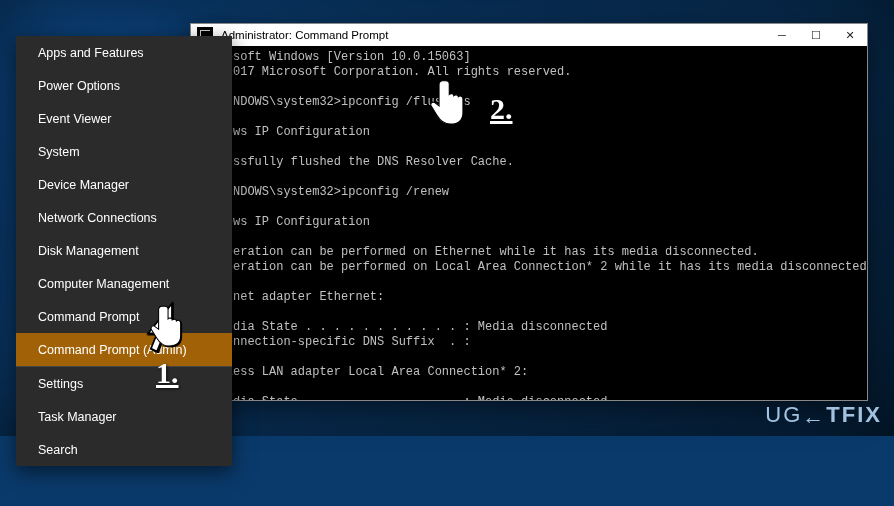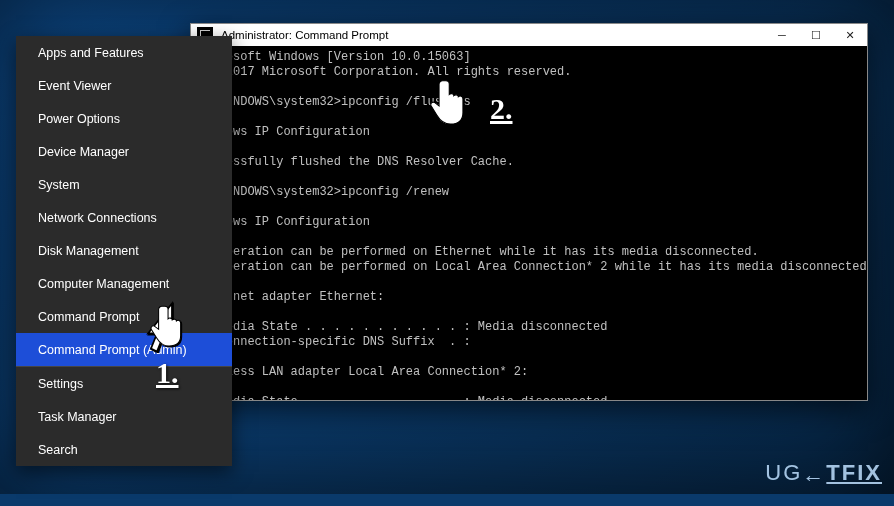--- a/index.html
+++ b/index.html
@@ -1,23 +1,23 @@
 <!DOCTYPE html>
 <html><head>
 <meta charset="utf-8">
 <style>
 html,body{margin:0;padding:0;width:894px;height:506px;overflow:hidden;font-family:"Segoe UI",Tahoma,sans-serif;background:#0a3a6b;}
-.desktop{position:relative;width:894px;height:494px;background:linear-gradient(135deg,#0d4a8a 0%,#093057 70%,#062340 100%);box-shadow:inset 0 0 100px rgba(0,0,0,.6);}
+.desktop{position:relative;width:894px;height:436px;background:linear-gradient(135deg,#0d4a8a 0%,#093057 70%,#062340 100%);box-shadow:inset 0 0 100px rgba(0,0,0,.6);}
 .logo{position:absolute;right:12px;bottom:8px;color:#bfe0ff;font-size:22px;letter-spacing:2px;font-weight:300;opacity:.85;}
-.logo b{font-weight:600;text-decoration:underline;}
+.logo b{font-weight:600;}
 .arrow{display:inline-block;transform:translateY(2px);}
 
 .menu{position:absolute;left:16px;top:36px;width:216px;background:#2b2b2b;color:#fff;font-size:12.5px;box-shadow:0 6px 18px rgba(0,0,0,.55);}
 .menu .item{padding:9px 22px;border-top:1px solid transparent;cursor:default;}
-.menu .item.sel{background:#1d4ed8;}
+.menu .item.sel{background:#a16207;}
 .menu .div{height:1px;background:#454545;margin:0;}
 
 .cmd{position:absolute;left:190px;top:23px;width:676px;height:376px;background:#000;border:1px solid #888;box-shadow:0 8px 28px rgba(0,0,0,.6);}
 .titlebar{height:22px;background:#fff;color:#000;display:flex;align-items:center;font-size:11.5px;}
 .tb-icon{width:16px;height:16px;margin:0 6px;background:#000;position:relative;}
 .tb-icon::after{content:"";position:absolute;left:3px;top:3px;width:9px;height:9px;border:1px solid #ccc;border-bottom:none;border-right:none;}
 .tb-title{flex:1;padding-left:2px;}
 .winbtn{width:34px;height:22px;display:flex;align-items:center;justify-content:center;font-size:11px;color:#222;border-left:0;}
 .conbody{position:absolute;top:22px;left:0;right:0;bottom:0;background:#000;color:#c0c0c0;font-family:Consolas,"Courier New",monospace;font-size:12px;line-height:15px;padding:4px 6px;white-space:pre;overflow:hidden;}
 
@@ -65,24 +65,24 @@
    Connection-specific DNS Suffix  . :
 
 Wireless LAN adapter Wi-Fi:
 
    Connection-specific DNS Suffix  . : cgates.lt
    Link-local IPv6 Address . . . . . : fe80::5920:5932:78d7:588c%2</div>
   </div>
 
   <div class="menu">
     <div class="item">Apps and Features</div>
+      <div class="item">Power Options</div>
       <div class="item">Event Viewer</div>
-      <div class="item">Power Options</div>
+      <div class="item">System</div>
       <div class="item">Device Manager</div>
-      <div class="item">System</div>
       <div class="item">Network Connections</div>
       <div class="item">Disk Management</div>
       <div class="item">Computer Management</div>
       <div class="item">Command Prompt</div>
       <div class="item sel">Command Prompt (Admin)</div>
     <div class="div"></div>
     <div class="item">Settings</div>
       <div class="item">Task Manager</div>
       <div class="item">Search</div>
 

